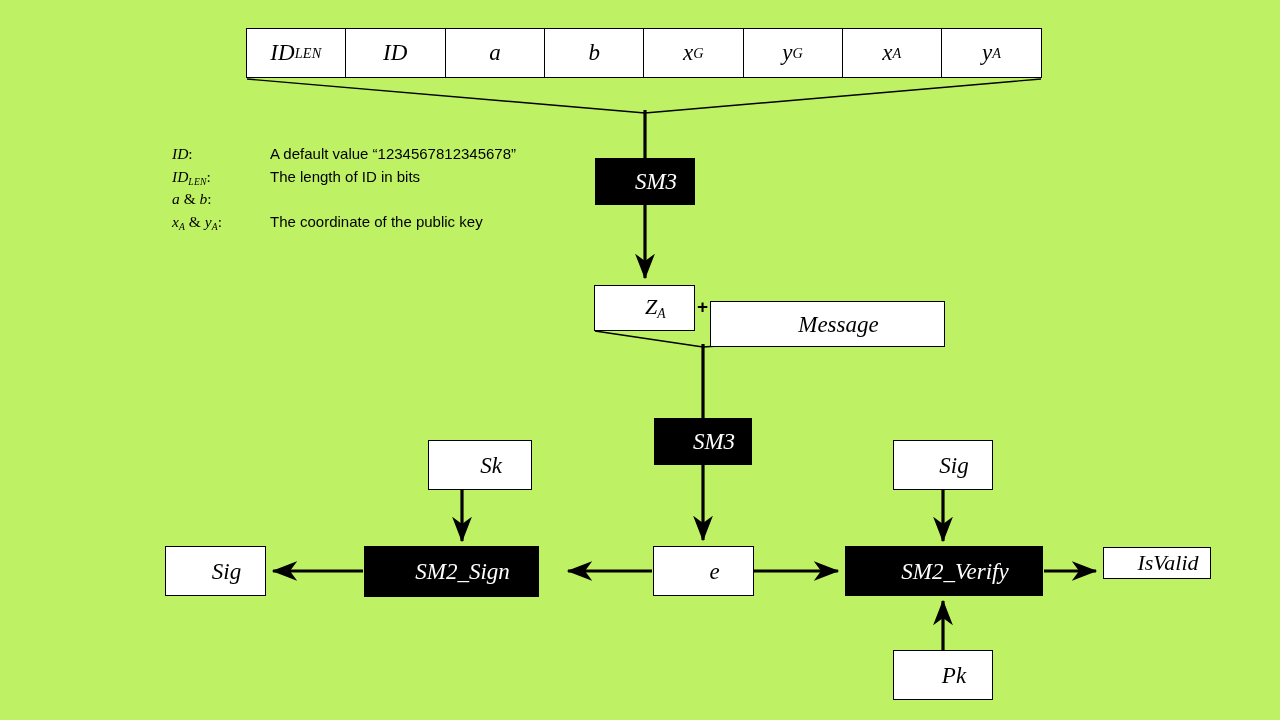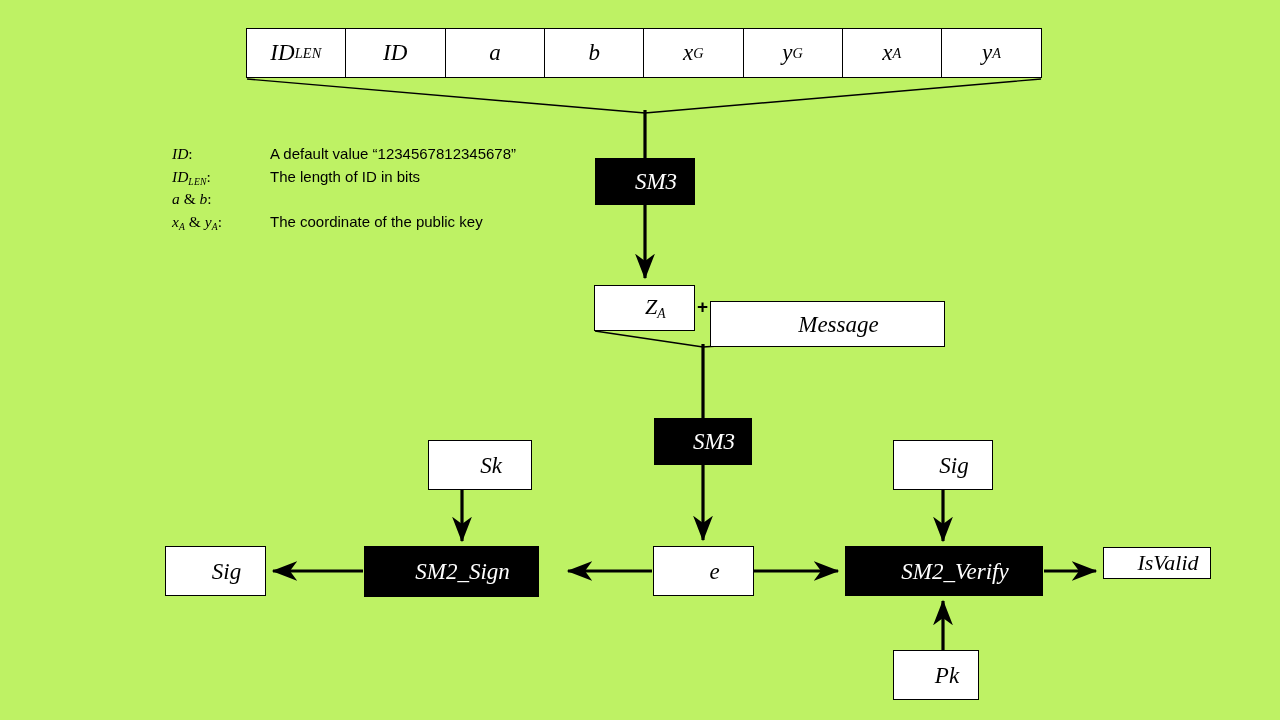--- a/index.html
+++ b/index.html
@@ -233,15 +233,15 @@
   <div class="box" style="left:165px; top:546px; width:101px; height:50px; font-size:23px;">Sig</div>
 
   <div class="box black" style="left:364px; top:546px; width:175px; height:51px; font-size:23px;">SM2_Sign</div>
 
   <div class="box" style="left:653px; top:546px; width:101px; height:50px; font-size:23px;">e</div>
 
   <div class="box black" style="left:845px; top:546px; width:198px; height:50px; font-size:23px;font-style:italic;">SM2_Verify</div>
 
   <div class="box" style="left:1103px; top:547px; width:108px; height:32px; font-size:22px;">IsValid</div>
 
-  <div class="box" style="left:893px; top:650px; width:86px; height:50px; font-size:23px;">Pk</div>
+  <div class="box" style="left:893px; top:650px; width:100px; height:50px; font-size:23px;">Pk</div>
 
 </div>
 
 </body></html>

